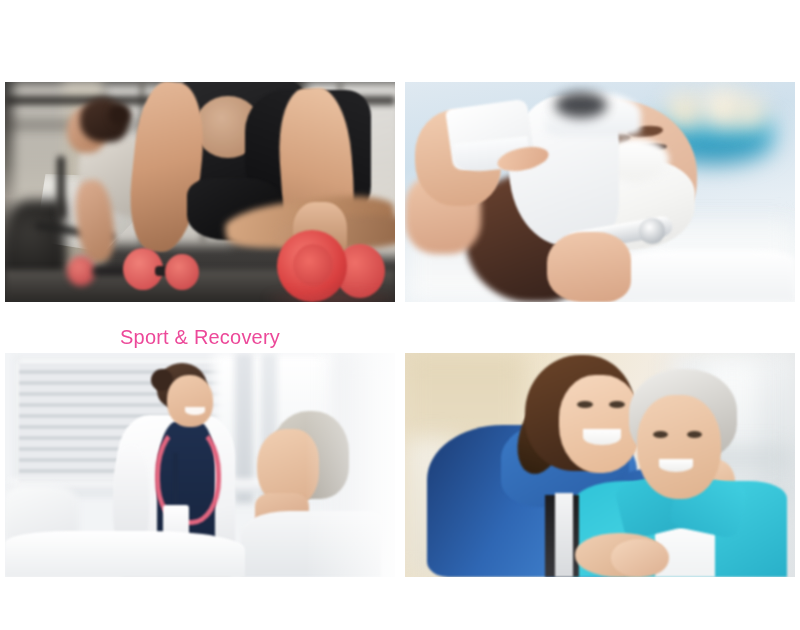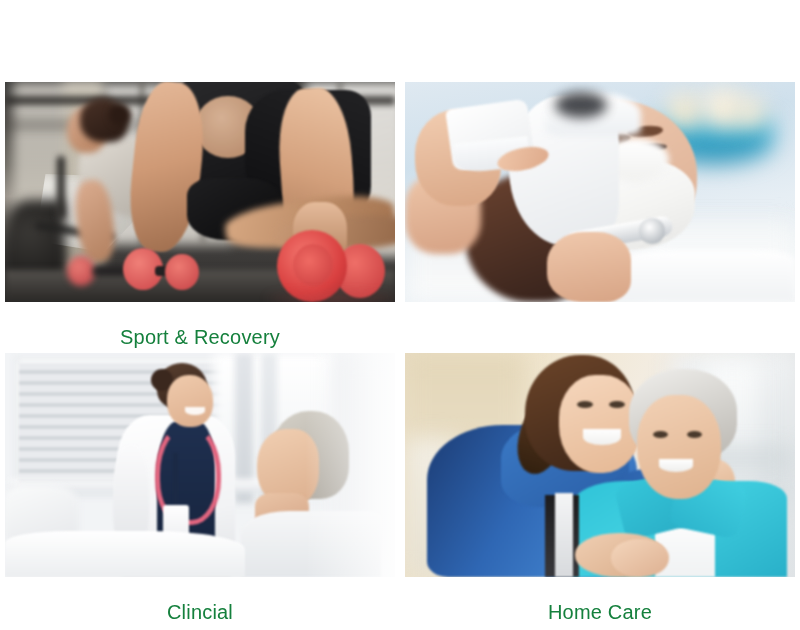--- a/index.html
+++ b/index.html
@@ -64,21 +64,21 @@
     height: 220px;
     overflow: hidden;
     background: #cfcfcf;
   }
   .photo-r2 { height: 224px; }
   .caption {
     width: 390px;
     text-align: center;
     font-family: "Liberation Sans", sans-serif;
     font-size: 20px;
-    color: #15803d;
+    color: #ec4899;
     line-height: 1;
     padding-top: 25px;
     letter-spacing: 0.2px;
   }
 
   
   .lyr { position: absolute; }
   .blur1 { filter: blur(1.2px); }
   .blur2 { filter: blur(3px); }
   .blur4 { filter: blur(6px); }
@@ -475,21 +475,20 @@
         <div class="lyr d-lanyard blur1"></div>
         <div class="lyr d-badge blur1"></div>
         <div class="lyr d-arm blur1"></div>
         <div class="lyr d-hair blur1"></div>
         <div class="lyr d-bun blur1"></div>
         <div class="lyr d-face blur1"></div>
         <div class="lyr d-smile blur1"></div>
         <div class="lyr bed blur1"></div>
         <div class="lyr haze"></div>
       </div>
-      <div class="caption">Clincial</div>
     </div>
 
     <div class="cell">
       <div class="photo photo-r2 home">
         <div class="lyr bgwall blur8"></div>
         <div class="lyr bgdoor blur8"></div>
         <div class="lyr bgwin blur8"></div>
         <div class="lyr bgwin2 blur8"></div>
         <div class="lyr bgshelf blur8"></div>
         <div class="lyr n-scrub blur1"></div>
@@ -509,17 +508,16 @@
         <div class="lyr e-hair blur1"></div>
         <div class="lyr e-face blur1"></div>
         <div class="lyr e-eye1 blur1"></div>
         <div class="lyr e-eye2 blur1"></div>
         <div class="lyr e-smile blur1"></div>
         <div class="lyr folder blur1"></div>
         <div class="lyr folder2 blur1"></div>
         <div class="lyr e-hands blur1"></div>
         <div class="lyr e-hand2 blur1"></div>
       </div>
-      <div class="caption">Home Care</div>
     </div>
 
   </div>
 </div>
 
 </body></html>

